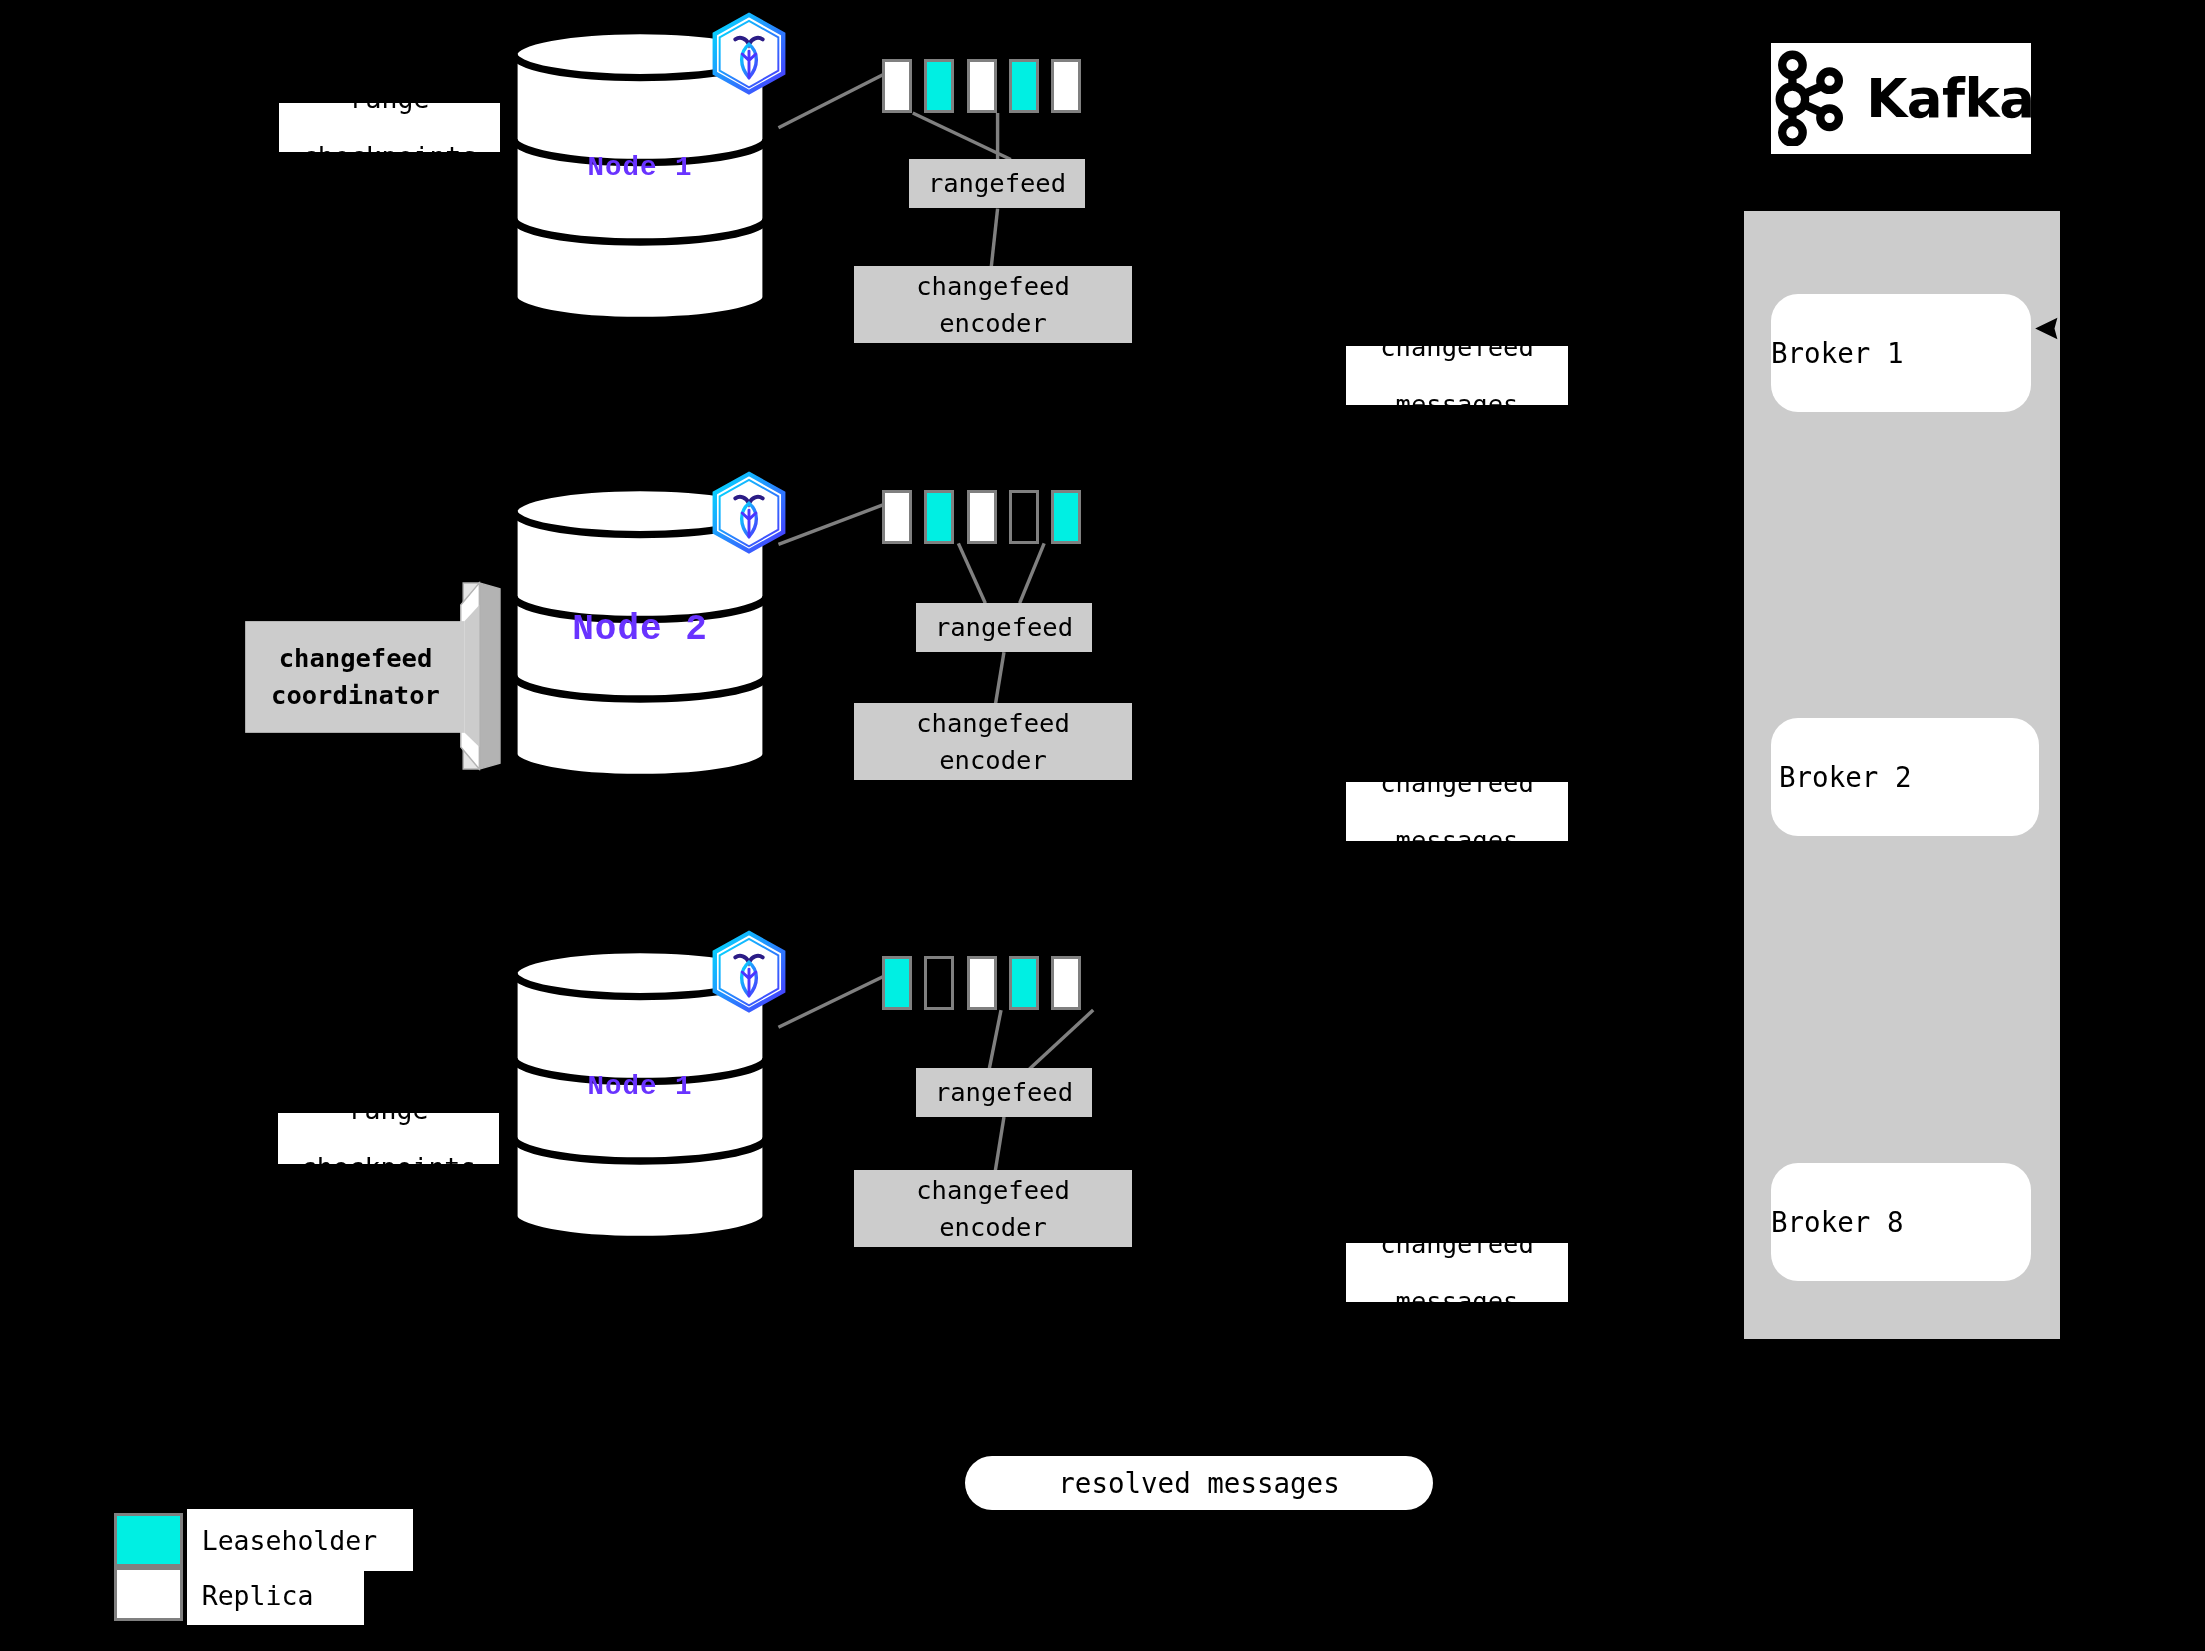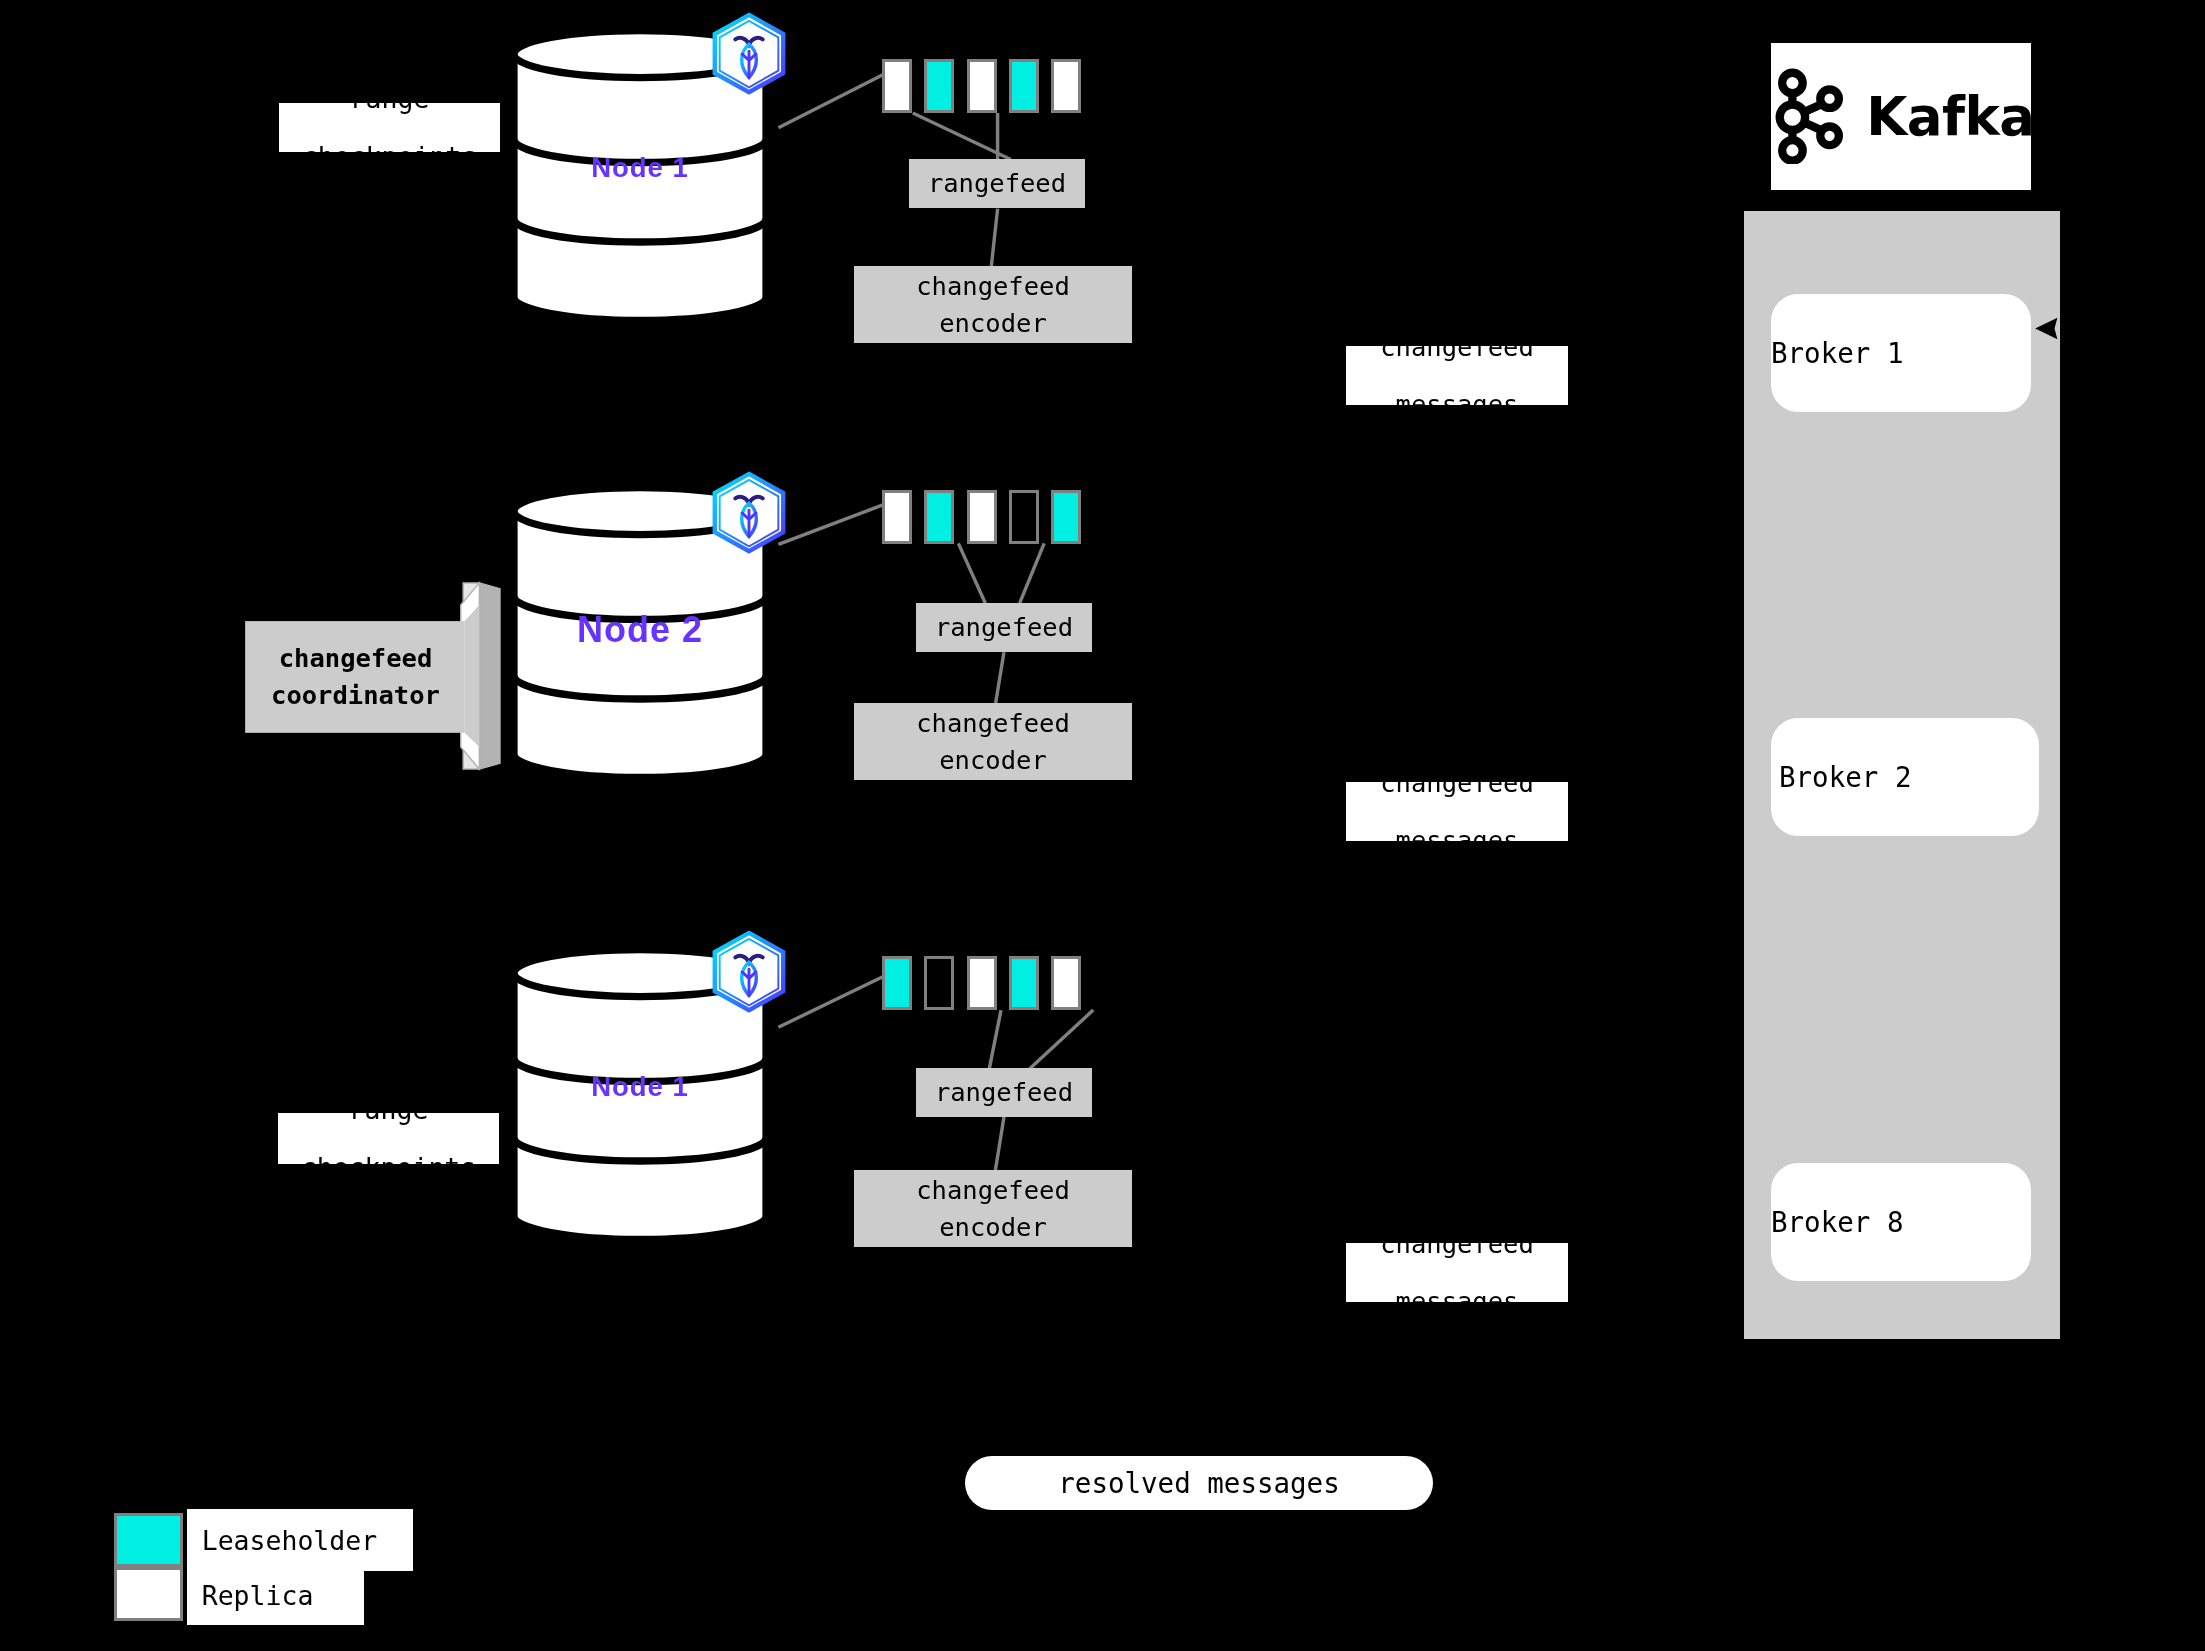--- a/index.html
+++ b/index.html
@@ -47,21 +47,21 @@
 
   
   .cyl { position: absolute; }
   .cyl svg { display: block; }
   .node-label {
     position: absolute;
     width: 100%;
     text-align: center;
     color: #6933ff;
     font-weight: bold;
-    font-family: Liberation Sans, sans-serif;
+    font-family: Liberation Mono, monospace;
     letter-spacing: 1px;
     white-space: nowrap;
   }
 
   
   .ranges { position: absolute; display: flex; }
   .range-cell {
     border: 3.4px solid #808080;
     box-sizing: border-box;
   }
@@ -332,21 +332,21 @@
   <div class="gbox abs" style="left:854px; top:1170px; width:278px; height:77px; font-size:25.5px;">
     <span>changefeed</span>
     <span>encoder</span>
   </div>
 
   <div class="wbox abs" style="left:1346px; top:1243px; width:222px; height:59px; font-size:25.5px;">
     <span>changefeed</span>
     <span>messages</span>
   </div>
 
-  <div id="kafka-logo-box" class="abs" style="left:1771px; top:43px; width:260px; height:147px;align-items:center;">
+  <div id="kafka-logo-box" class="abs" style="left:1771px; top:43px; width:260px; height:111px;align-items:center;">
     <span style="display:block;">
       <svg width="88" height="96" viewBox="0 0 180 195" xmlns="http://www.w3.org/2000/svg">
         <g stroke="#000000" stroke-width="17" fill="none">
           <line x1="52" y1="48" x2="52" y2="100"></line>
           <line x1="52" y1="100" x2="128" y2="66"></line>
           <line x1="52" y1="100" x2="128" y2="134"></line>
           <line x1="52" y1="100" x2="52" y2="152"></line>
         </g>
         <g fill="#ffffff" stroke="#000000" stroke-width="17">
           <circle cx="52" cy="30" r="21"></circle>

